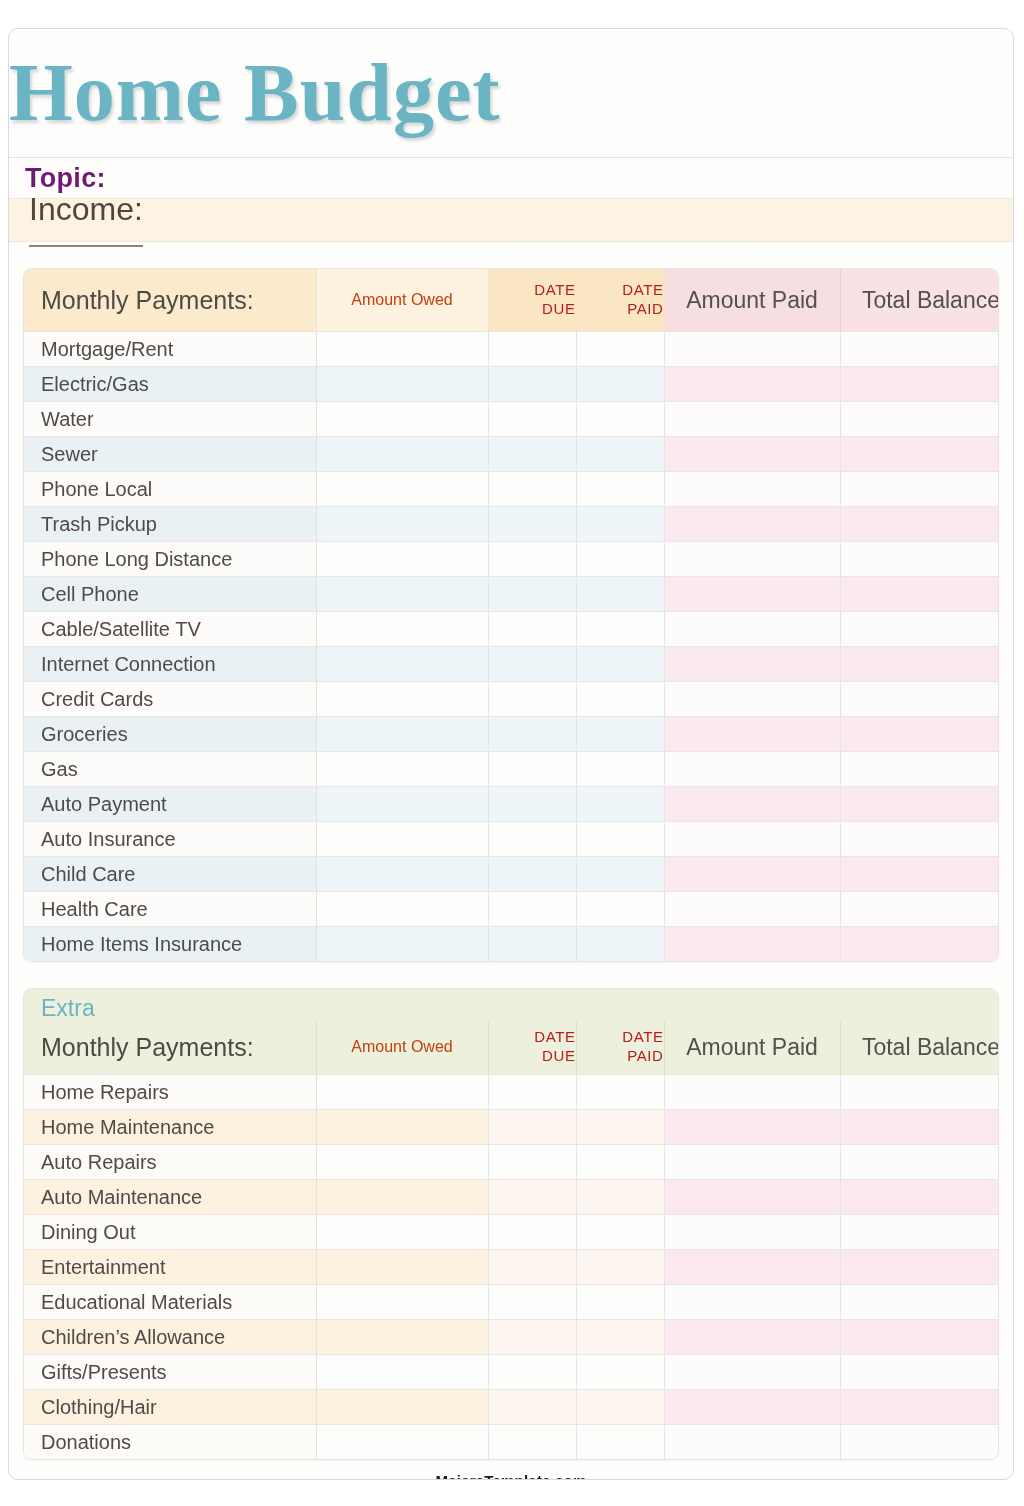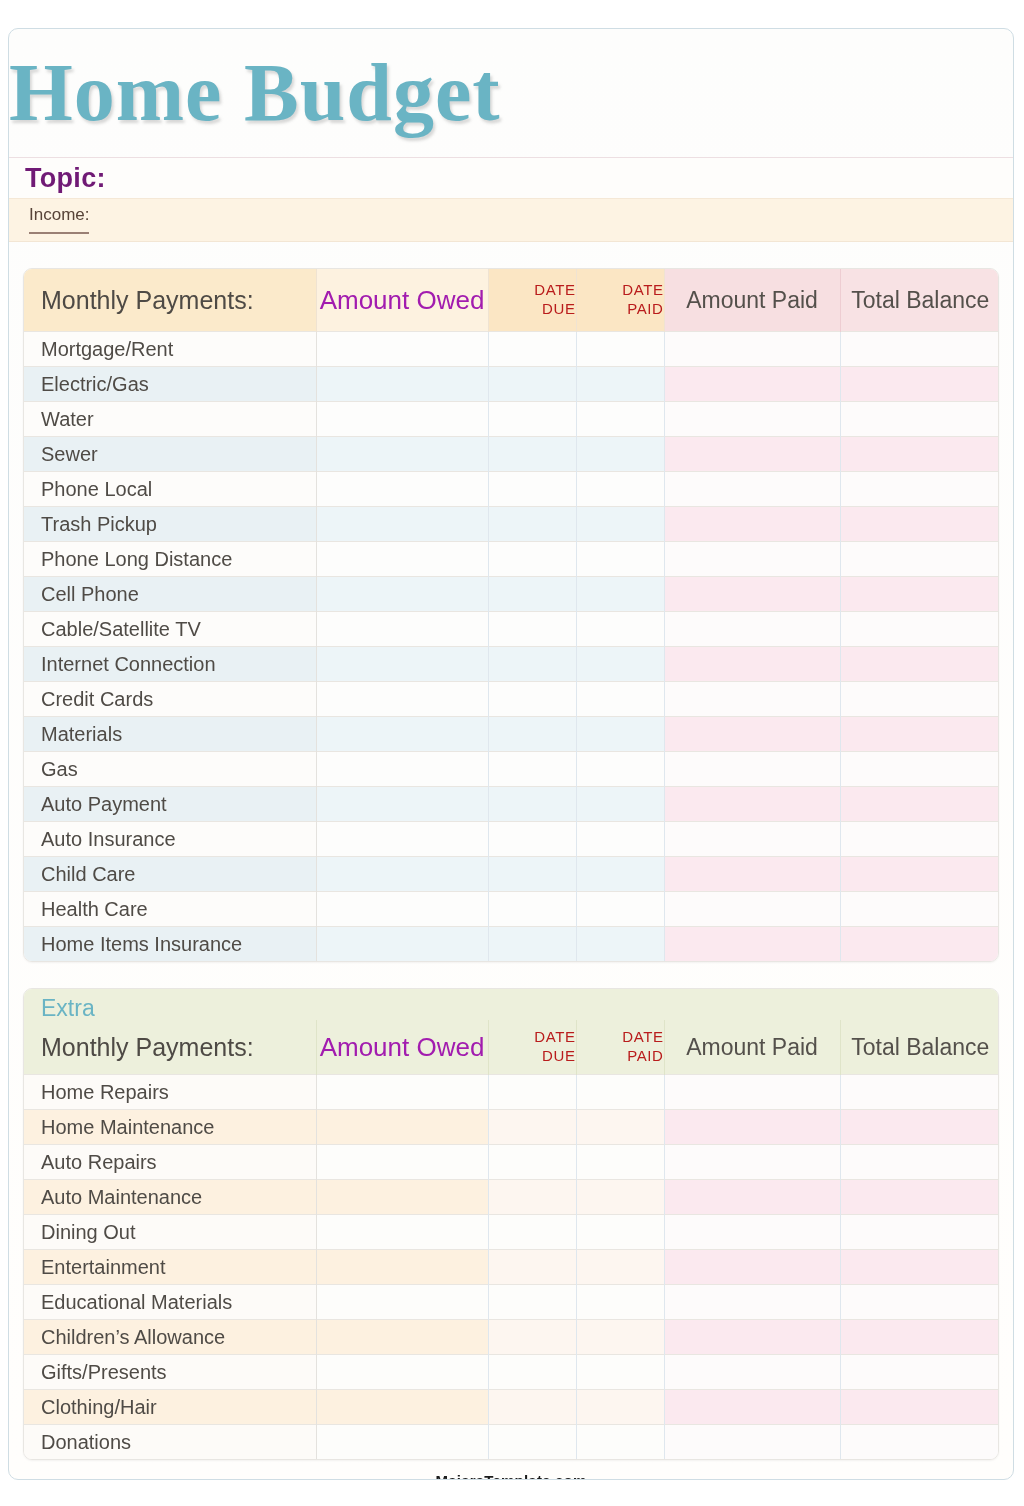--- a/index.html
+++ b/index.html
@@ -68,24 +68,24 @@
   .income-band {
     height: 42px;
     background: #fdf3e3;
     display: flex;
     align-items: center;
     padding-left: 20px;
     border-top: 1px solid #f5e8d6;
     border-bottom: 1px solid #f3e6d4;
   }
   .income-label {
-    font-size: 17px;
+    font-size: 32px;
     color: #574338;
     border-bottom: 2px solid #9a7f74;
-    padding-bottom: 8px;
+    padding-bottom: 18px;
     line-height: 1.05;
   }
 
   .gap-after-income { height: 26px; }
   .gap-between { height: 26px; }
 
   
   .tbl-wrap {
     margin: 0 14px;
     border-radius: 9px;
@@ -106,33 +106,33 @@
   table.budget col.c-balance { width: 160px; }
 
   
   .budget thead th {
     padding: 0;
     font-weight: normal;
     border-right: 1px solid #efe3d2;
     vertical-align: middle;
     height: 62px;
   }
-  .budget thead th:last-child { border-right: none; }
+  .budget thead th:last-child { border-right: none; text-align: right; }
 
   .h-name {
     text-align: left;
     padding-left: 17px !important;
     font-size: 25px;
     font-weight: bold;
     color: #4e4a45;
     background: #fbeacb;
   }
   .h-owed {
-    font-size: 26px;
-    color: #a21caf;
+    font-size: 16px;
+    color: #c2410c;
     background: #fdf2e0;
     text-align: center;
   }
   .h-date {
     font-size: 15px;
     font-weight: bold;
     letter-spacing: 0.6px;
     color: #b91c1c;
     background: #fbe6c4;
     text-align: right;
@@ -361,21 +361,21 @@
           </tr>
           <tr>
             <td class="cell-name">Credit Cards</td>
             <td class="cell-owed"></td>
             <td class="cell-due"></td>
             <td class="cell-paidate"></td>
             <td class="cell-paid"></td>
             <td class="cell-balance"></td>
           </tr>
           <tr>
-            <td class="cell-name">Materials</td>
+            <td class="cell-name">Groceries</td>
             <td class="cell-owed"></td>
             <td class="cell-due"></td>
             <td class="cell-paidate"></td>
             <td class="cell-paid"></td>
             <td class="cell-balance"></td>
           </tr>
           <tr>
             <td class="cell-name">Gas</td>
             <td class="cell-owed"></td>
             <td class="cell-due"></td>

